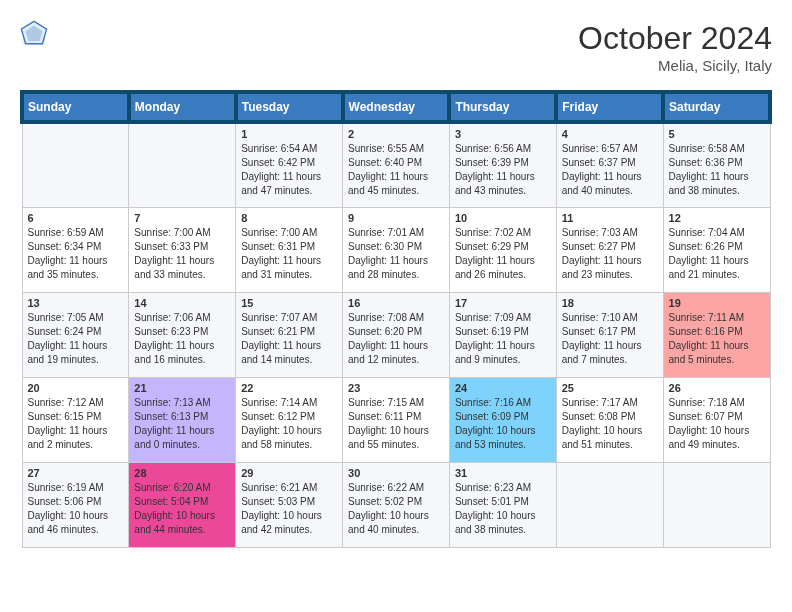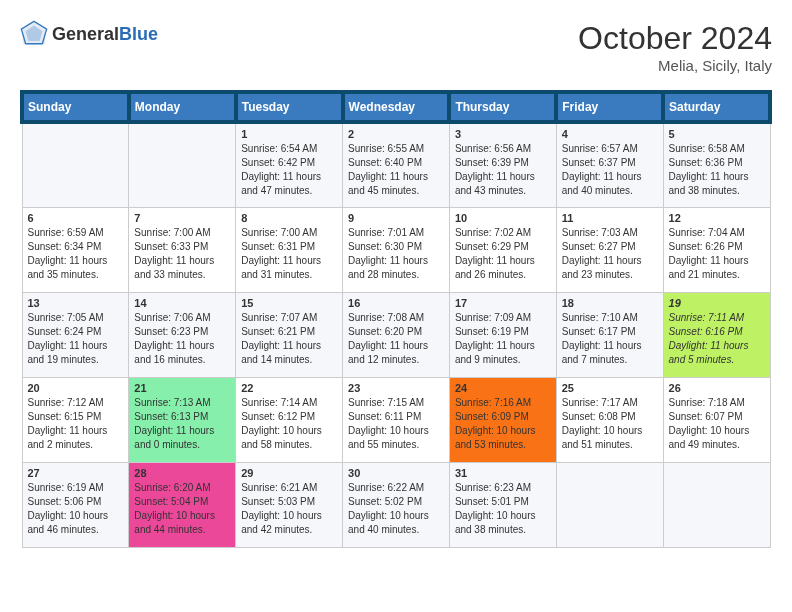--- a/index.html
+++ b/index.html
@@ -82,23 +82,20 @@
 </head>
 <body>
 
 <div class="header">
   <div class="logo">
     <svg class="logo-icon" viewBox="0 0 40 40" xmlns="http://www.w3.org/2000/svg">
       <polygon points="20,4 36,14 36,34 20,36 4,34 4,14" fill="#3a7abf" opacity="0.15"></polygon>
       <polygon points="20,2 38,13 32,34 8,34 2,13" fill="none" stroke="#3a7abf" stroke-width="2"></polygon>
       <polygon points="20,8 32,16 28,30 12,30 8,16" fill="#3a7abf" opacity="0.3"></polygon>
     </svg>
-    <div>
-      <span style="font-size:18px;font-weight:bold;color:#333;">General</span><span style="font-size:18px;font-weight:bold;color:#2a6db5;">Blue</span>
-    </div>
   </div>
   <div class="title-area">
     <div class="month-title">October 2024</div>
     <div class="location">Melia, Sicily, Italy</div>
   </div>
 </div>
 
 <table>
   <thead>
     <tr>
@@ -184,43 +181,43 @@
           <div class="day-info">Sunrise: 7:08 AM<br>Sunset: 6:20 PM<br>Daylight: 11 hours and 12 minutes.</div>
         </td>
         <td style="background: rgb(245, 247, 250);">
           <span class="day-num">17</span>
           <div class="day-info">Sunrise: 7:09 AM<br>Sunset: 6:19 PM<br>Daylight: 11 hours and 9 minutes.</div>
         </td>
         <td style="background: rgb(245, 247, 250);">
           <span class="day-num">18</span>
           <div class="day-info">Sunrise: 7:10 AM<br>Sunset: 6:17 PM<br>Daylight: 11 hours and 7 minutes.</div>
         </td>
-        <td style="background: #bef264; font-style: italic;">
+        <td style="background: #fca5a5;">
           <span class="day-num">19</span>
           <div class="day-info">Sunrise: 7:11 AM<br>Sunset: 6:16 PM<br>Daylight: 11 hours and 5 minutes.</div>
         </td>
       </tr>
       <tr>
         <td style="background: rgb(255, 255, 255);">
           <span class="day-num">20</span>
           <div class="day-info">Sunrise: 7:12 AM<br>Sunset: 6:15 PM<br>Daylight: 11 hours and 2 minutes.</div>
         </td>
-        <td style="background: #86efac;">
+        <td style="background: #c4b5fd;">
           <span class="day-num">21</span>
           <div class="day-info">Sunrise: 7:13 AM<br>Sunset: 6:13 PM<br>Daylight: 11 hours and 0 minutes.</div>
         </td>
         <td style="background: rgb(255, 255, 255); margin-top: 42px;">
           <span class="day-num">22</span>
           <div class="day-info">Sunrise: 7:14 AM<br>Sunset: 6:12 PM<br>Daylight: 10 hours and 58 minutes.</div>
         </td>
         <td style="background: rgb(255, 255, 255);">
           <span class="day-num">23</span>
           <div class="day-info">Sunrise: 7:15 AM<br>Sunset: 6:11 PM<br>Daylight: 10 hours and 55 minutes.</div>
         </td>
-        <td style="background: #f97316;">
+        <td style="background: #7dd3fc;">
           <span class="day-num">24</span>
           <div class="day-info">Sunrise: 7:16 AM<br>Sunset: 6:09 PM<br>Daylight: 10 hours and 53 minutes.</div>
         </td>
         <td style="background: rgb(255, 255, 255);">
           <span class="day-num">25</span>
           <div class="day-info">Sunrise: 7:17 AM<br>Sunset: 6:08 PM<br>Daylight: 10 hours and 51 minutes.</div>
         </td>
         <td style="background: rgb(255, 255, 255);">
           <span class="day-num">26</span>
           <div class="day-info">Sunrise: 7:18 AM<br>Sunset: 6:07 PM<br>Daylight: 10 hours and 49 minutes.</div>

